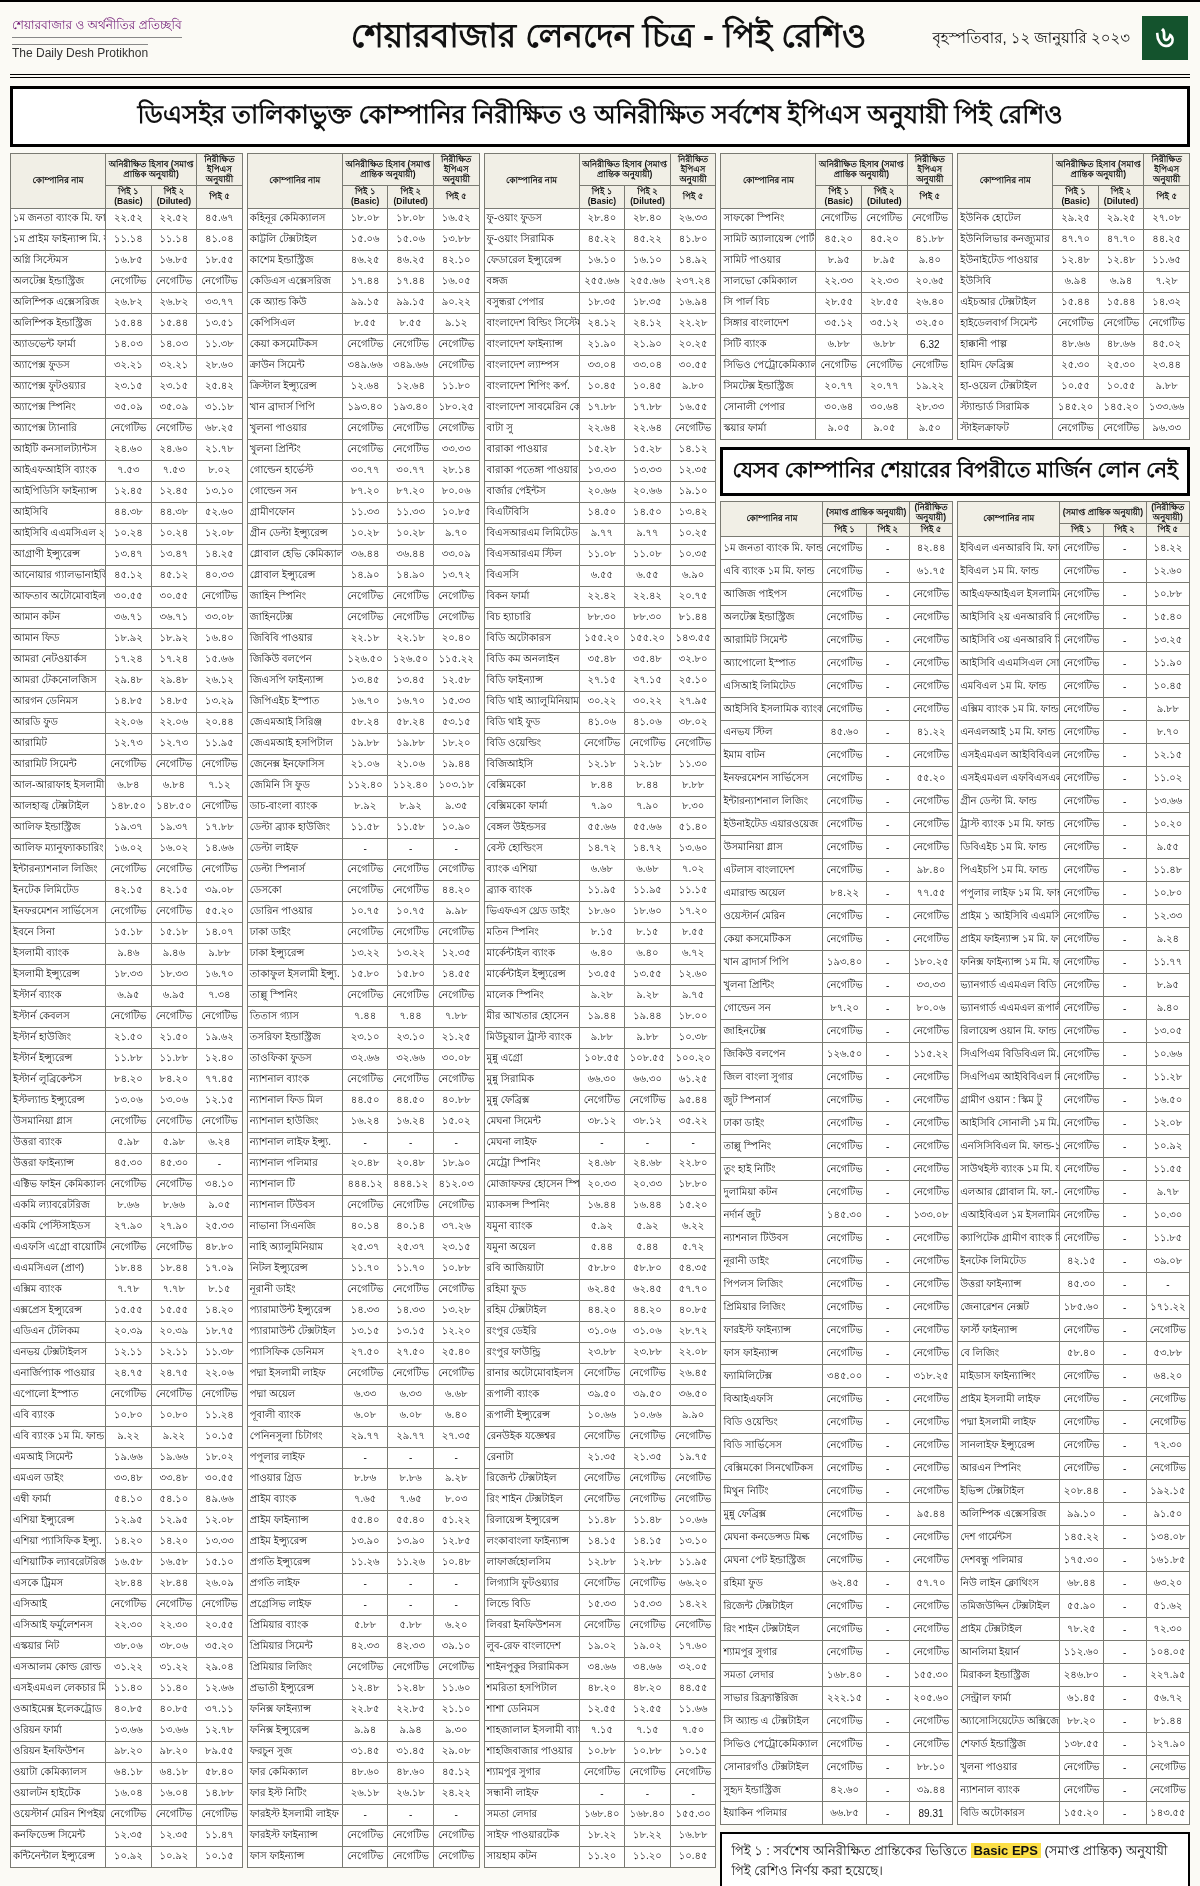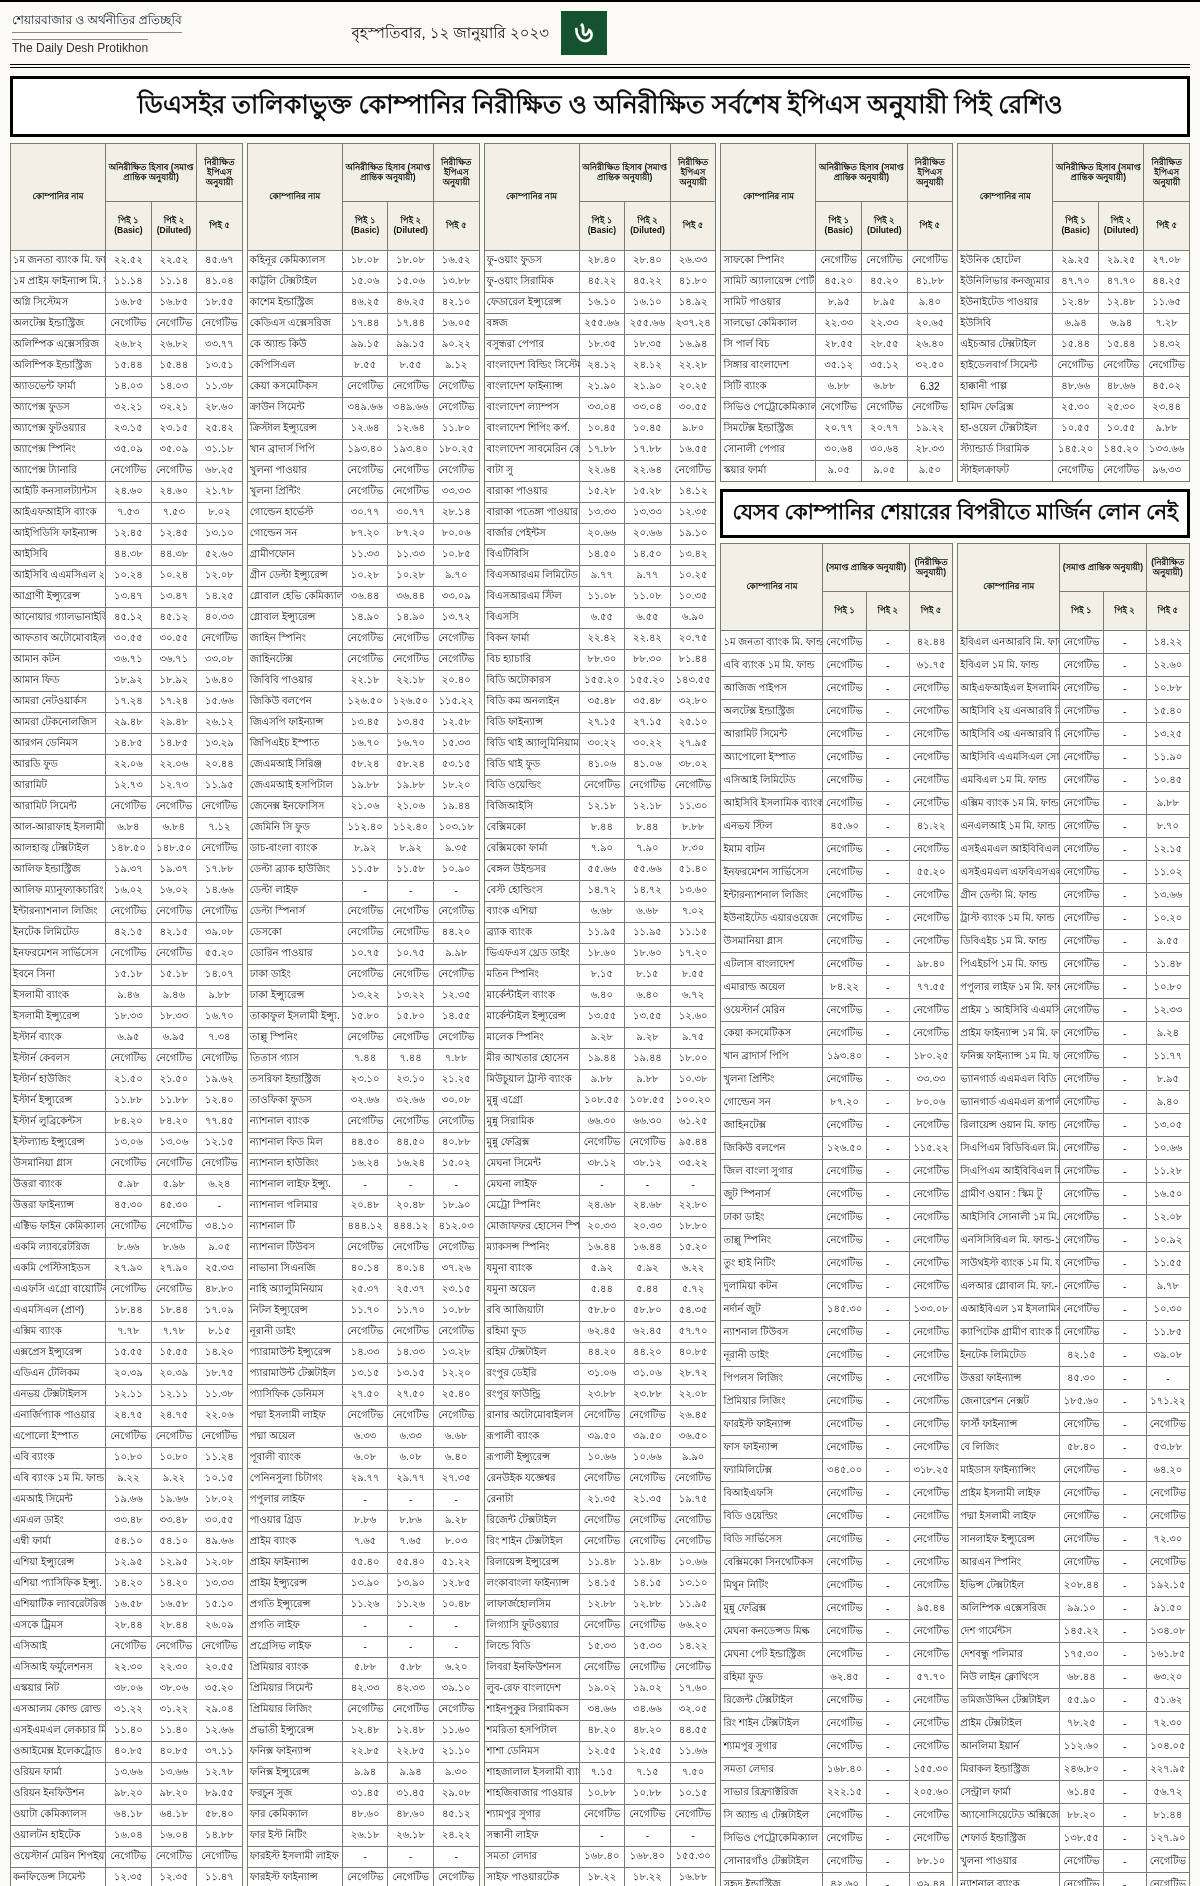--- a/index.html
+++ b/index.html
@@ -2,39 +2,39 @@
 <html><head>
 <meta charset="utf-8">
 <style>
   html,body{margin:0;padding:0;background:#dddbd4;}
   .page{width:1200px;height:1886px;margin:0 auto;background:#fbfaf5;color:#111;
         font-family:"Liberation Sans","DejaVu Sans",sans-serif;
         padding:6px 10px 8px;box-sizing:border-box;overflow:hidden;border-top:2px solid #000;}
   
   .masthead{display:flex;align-items:center;gap:12px;border-bottom:4px double #000;padding:2px 2px 8px;}
   .logo-block{width:300px;flex:none;}
-  .tagline{font-size:12px;color:#0f172a;border-bottom:1px solid #888;display:inline-block;padding-bottom:1px;margin-bottom:3px;}
+  .tagline{font-size:12px;color:#701a75;border-bottom:1px solid #888;display:inline-block;padding-bottom:1px;margin-bottom:3px;}
   .logo-row{display:flex;align-items:center;gap:8px;}
   .flag{display:inline-block;width:36px;height:32px;background:#0a6e2f;border-radius:4px;position:relative;flex:none;}
   .flag-circle{position:absolute;left:9px;top:7px;width:17px;height:17px;background:#d42027;border-radius:50%;}
   .logo-text1{color:#d42027;font-weight:bold;font-size:33px;line-height:1;}
   .logo-text2{color:#0a6e2f;font-weight:bold;font-size:33px;line-height:1;}
   .logo-eng{font-size:12px;color:#333;margin-top:3px;border-top:1px solid #888;display:inline-block;padding-top:1px;}
   .main-title{flex:1;text-align:center;font-size:33px;font-weight:bold;margin:0;}
   .right-head{display:flex;align-items:center;flex:none;}
   .date-block{text-align:right;font-size:15px;width:225px;}
   .page-badge{width:46px;height:44px;background:#14532d;color:#fff;font-size:29px;font-weight:bold;
               display:flex;align-items:center;justify-content:center;margin-left:12px;}
   
   .section-bar{border:3px solid #000;margin:8px 0 6px;padding:6px 10px;font-size:25px;font-weight:bold;background:#fff;text-align:center;}
   
   .grid{display:grid;grid-template-columns:repeat(5,1fr);gap:4px;align-items:start;}
   table.pe-table{width:100%;border-collapse:collapse;table-layout:fixed;background:#fff;}
   .pe-table th,.pe-table td{border:1px solid #7a7a72;overflow:hidden;}
-  .pe-table th{font-size:8.5px;font-weight:bold;white-space:normal;line-height:1.15;padding:14px 1px;background:#f1efe6;text-align:center;}
+  .pe-table th{font-size:8.5px;font-weight:bold;white-space:normal;line-height:1.15;padding:1px 1px;background:#f1efe6;text-align:center;}
   .pe-table td{font-size:10px;height:20px;padding:0 2px;white-space:nowrap;text-align:center;}
   .pe-table td.name{text-align:left;}
   .right-wrap{grid-column:span 2;display:flex;flex-direction:column;}
   .top-pair,.margin-pair{display:grid;grid-template-columns:1fr 1fr;gap:4px;align-items:start;}
   .margin-title{border:3px solid #000;text-align:center;font-weight:bold;font-size:21px;padding:4px 2px;margin:7px 0 5px;background:#fff;}
   .margin-pair td{height:22px;}
   
   .notes{border:2px solid #000;margin-top:7px;padding:5px 9px;font-size:13px;line-height:1.55;background:#fff;}
   .notes p{margin:2px 0;}
   .hl{font-weight:bold;padding:0 3px;}
@@ -42,20 +42,21 @@
 </head>
 <body>
 
 <div class="page">
 
   <div class="masthead">
     <div class="logo-block">
       <div class="tagline">শেয়ারবাজার ও অর্থনীতির প্রতিচ্ছবি</div>
       <div class="logo-eng">The Daily Desh Protikhon</div>
     </div>
+    <h1 class="main-title">শেয়ারবাজার লেনদেন চিত্র - পিই রেশিও</h1>
     <div class="right-head">
       <div class="date-block">বৃহস্পতিবার, ১২ জানুয়ারি ২০২৩</div>
       <div class="page-badge">৬</div>
     </div>
   </div>
 
   <div class="section-bar">ডিএসইর তালিকাভুক্ত কোম্পানির নিরীক্ষিত ও অনিরীক্ষিত সর্বশেষ ইপিএস অনুযায়ী পিই রেশিও</div>
 
   <div class="grid">
 

